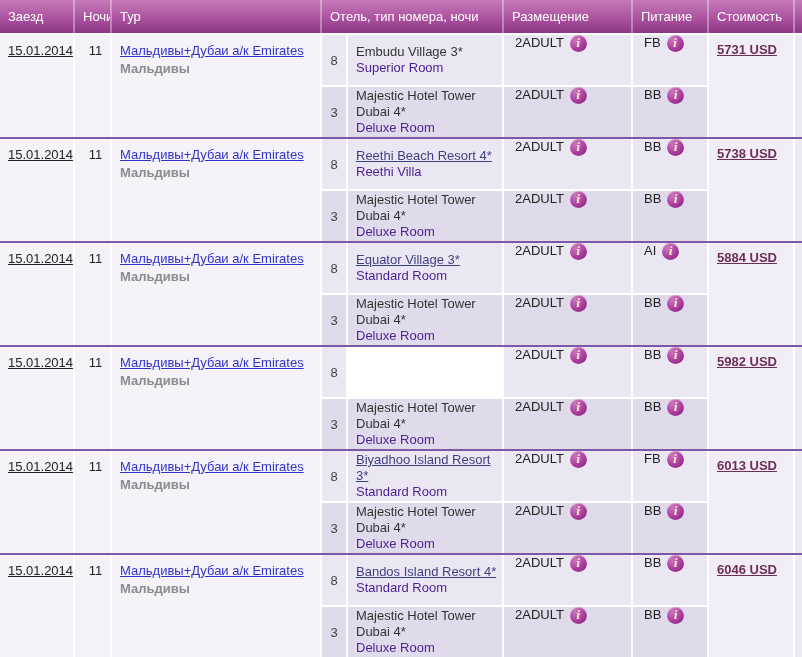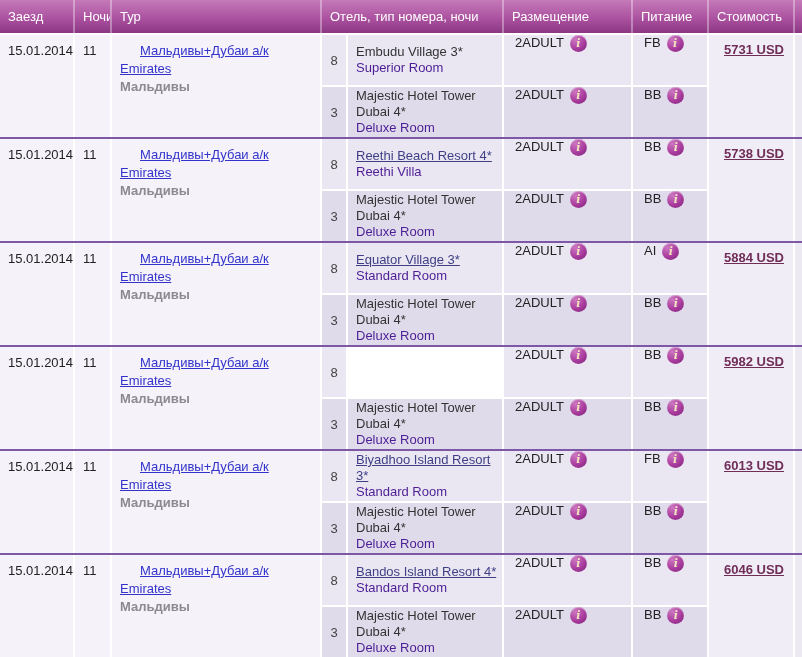--- a/index.html
+++ b/index.html
@@ -37,39 +37,39 @@
   .tour-row:first-child{margin-top:2px;}
   .tour-row + .tour-row{border-top:2px solid #7d58a6;}
 
   .cell{box-sizing:border-box;overflow:hidden;}
   .bg-left{background:#f5f3f9;}
   .bg-sub1{background:#eae7f3;}
   .bg-sub2{background:#dfdbeb;}
   .bg-price{background:#f0edf6;}
   .bg-strip{background:#ece9f3;}
 
-  .c-date{grid-column:1;grid-row:1/3;padding:8px 2px 4px 8px;}
-  .c-nights{grid-column:2;grid-row:1/3;padding:8px 2px 8px 8px;}
+  .c-date{grid-column:1;grid-row:1/3;padding:8px 2px 4px 8px;text-decoration:underline;}
+  .c-nights{grid-column:2;grid-row:1/3;padding:8px 2px 8px 8px;text-align:center;}
   .c-tour{grid-column:3;grid-row:1/3;padding:7px 6px 0 8px;line-height:18px;}
   .c-num1{grid-column:4;grid-row:1;}
   .c-hotel1{grid-column:5;grid-row:1;}
   .c-occ1{grid-column:6;grid-row:1;}
   .c-meal1{grid-column:7;grid-row:1;}
   .c-num2{grid-column:4;grid-row:2;}
   .c-hotel2{grid-column:5;grid-row:2;}
   .c-occ2{grid-column:6;grid-row:2;}
   .c-meal2{grid-column:7;grid-row:2;}
-  .c-price{grid-column:8;grid-row:1/3;padding:7px 2px 8px 8px;text-align:center;}
+  .c-price{grid-column:8;grid-row:1/3;padding:7px 2px 8px 8px;}
   .c-strip{grid-column:9;grid-row:1/3;}
 
   .c-num{display:flex;align-items:center;justify-content:center;color:#444;}
   .c-hotel{display:flex;flex-direction:column;justify-content:center;padding:2px 4px 2px 8px;line-height:16px;}
   .c-flex{display:flex;padding-left:11px;white-space:nowrap;}
 
-  .tour-link{color:#3333cc;text-decoration:underline;cursor:pointer;margin-left:20px;}
+  .tour-link{color:#3333cc;text-decoration:underline;cursor:pointer;}
   .tour-sub{color:#8a8a8f;font-weight:bold;}
   .hotel-name{color:#333333;}
   .hotel-name.is-link{color:#3f3f85;text-decoration:underline;cursor:pointer;}
   .room-type{color:#4c1d95;}
   .price-link{color:#702d58;font-weight:bold;text-decoration:underline;cursor:pointer;}
 
   .info-icon{
     display:inline-flex;align-items:center;justify-content:center;
     width:17px;height:17px;margin-left:6px;border-radius:50%;
     background:radial-gradient(circle at 32% 28%, #cd77c1 0%, #a83b9d 55%, #7b2175 100%);

